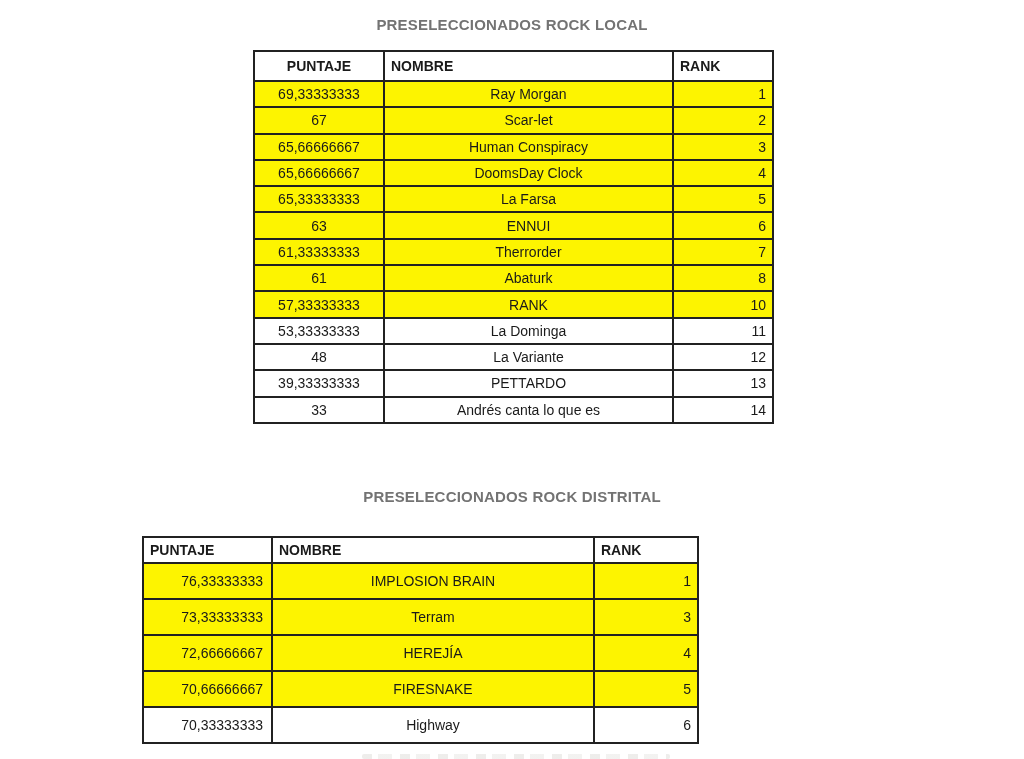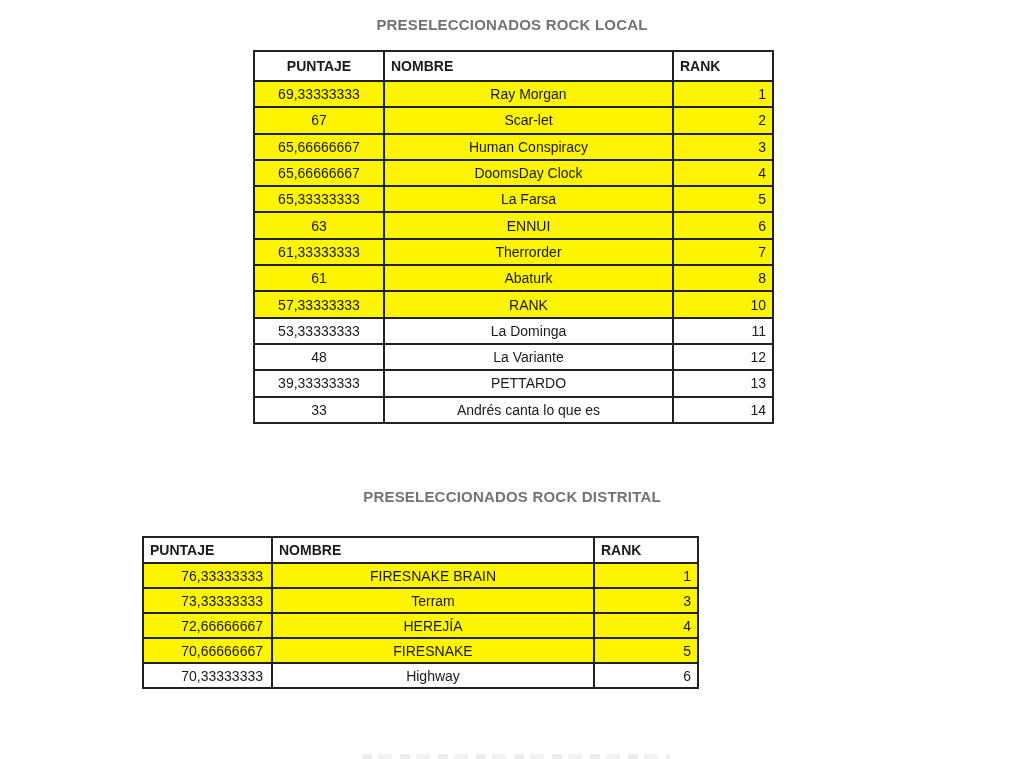--- a/index.html
+++ b/index.html
@@ -36,21 +36,21 @@
     vertical-align: middle;
   }
   table.grid { border: 2px solid #1a1a1a; }
 
   .grid1 { top: 50px; left: 253px; }
   .grid2 { top: 536px; left: 142px; }
 
   .grid1 thead tr { height: 30px; }
   .grid1 tbody tr { height: 26.3px; }
   .grid2 thead tr { height: 26px; }
-  .grid2 tbody tr { height: 25px; }
+  .grid2 tbody tr { height: 36px; }
 
   table.grid th { font-weight: bold; font-size: 14px; background: #ffffff; text-align: left; }
   .grid1 th.puntaje { text-align: center; }
   .grid2 th.puntaje { text-align: left; }
 
   td.puntaje { text-align: center; margin-top: 25px; }
   .grid2 td.puntaje { text-align: right; padding-right: 8px; }
   td.nombre { text-align: center; padding-left: 7px; }
   td.rank { text-align: right; padding-right: 8px; font-weight: bold; font-weight: normal; }
 
@@ -171,21 +171,21 @@
     <thead>
       <tr>
         <th class="puntaje">PUNTAJE</th>
         <th class="nombre">NOMBRE</th>
         <th class="rank">RANK</th>
       </tr>
     </thead>
     <tbody id="tbody1">
         <tr class="hl">
           <td class="puntaje">76,33333333</td>
-          <td class="nombre">FIRESNAKE BRAIN</td>
+          <td class="nombre">IMPLOSION BRAIN</td>
           <td class="rank">1</td>
         </tr>
         <tr class="hl">
           <td class="puntaje">73,33333333</td>
           <td class="nombre">Terram</td>
           <td class="rank">3</td>
         </tr>
         <tr class="hl">
           <td class="puntaje">72,66666667</td>
           <td class="nombre">HEREJÍA</td>

